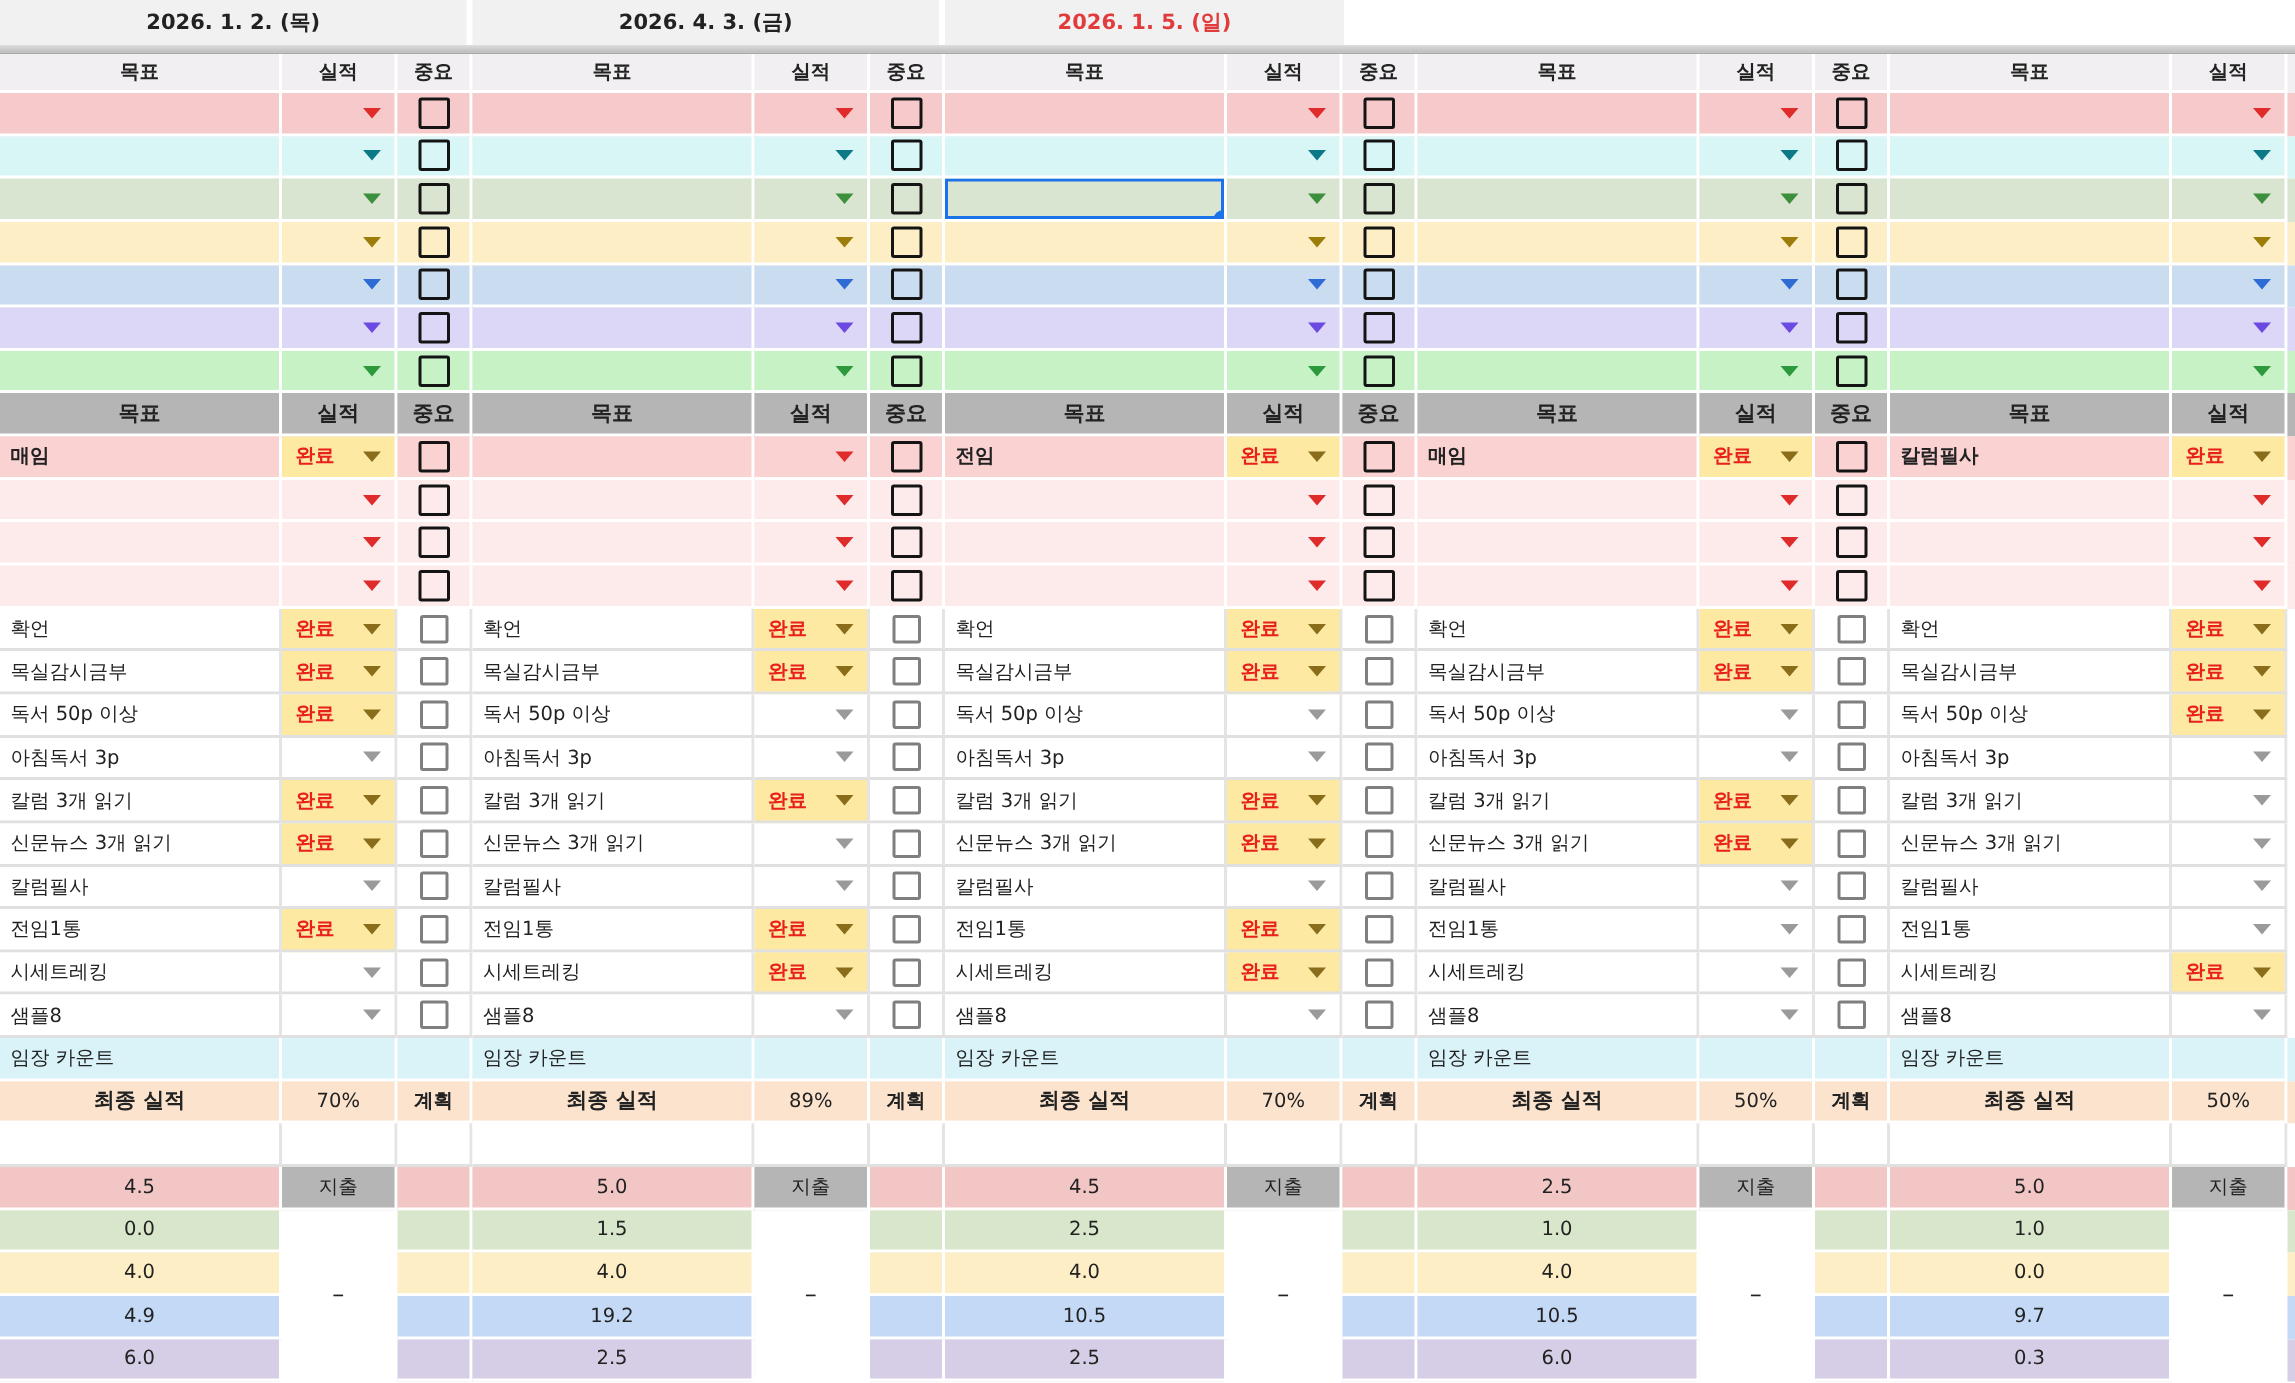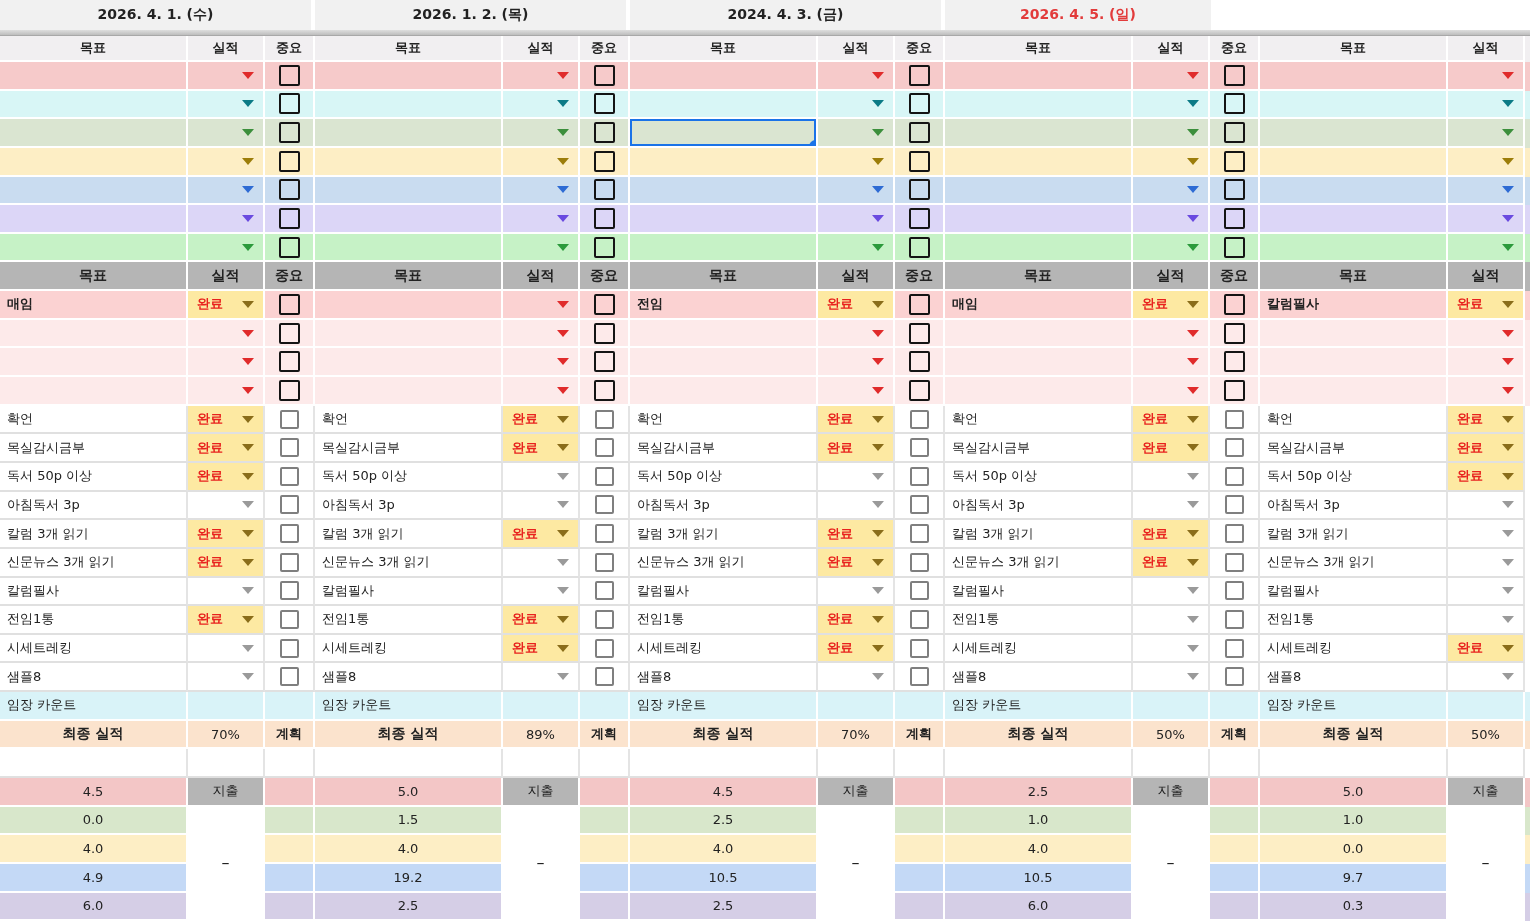--- a/index.html
+++ b/index.html
@@ -29,30 +29,27 @@
   .sel::before{content:"";position:absolute;inset:0;border:2px solid #1a73e8;pointer-events:none;}
   .sel::after{content:"";position:absolute;right:-6px;bottom:-7px;width:13px;height:13px;border-radius:50%;background:#1a73e8;}
   .dash{font-size:16px;justify-content:center;background:#ffffff;}
 </style>
 </head>
 <body>
 
 <div class="sheet" id="sheet">
     <div class="row" style="height: 30px;">
       <div class="cell datecell" style="width: 315px; background: rgb(241, 241, 241); color: rgb(34, 34, 34);">
-        <div>2026. 4. 1. (수)</div>
+        <div>2026. 1. 2. (목)</div>
       </div>
       <div class="cell datecell" style="width: 315px; background: rgb(241, 241, 241); color: rgb(34, 34, 34);">
-        <div>2026. 1. 2. (목)</div>
-      </div>
-      <div class="cell datecell" style="width: 315px; background: rgb(241, 241, 241); color: rgb(34, 34, 34);">
-        <div>2024. 4. 3. (금)</div>
+        <div>2026. 4. 3. (금)</div>
       </div>
       <div class="cell datecell" style="width: 270px; background: rgb(241, 241, 241); color: rgb(226, 59, 59);">
-        <div>2026. 4. 5. (일)</div>
+        <div>2026. 1. 5. (일)</div>
       </div>
     </div>
     <div class="sepbar"></div>
     <div class="row" style="height: 26px;">
       <div class="cell wb hdr" style="width: 188px; background: rgb(241, 239, 241);">
         <div>목표</div>
       </div>
       <div class="cell wb hdr" style="width: 77px; background: rgb(241, 239, 241);">
         <div>실적</div>
       </div>

